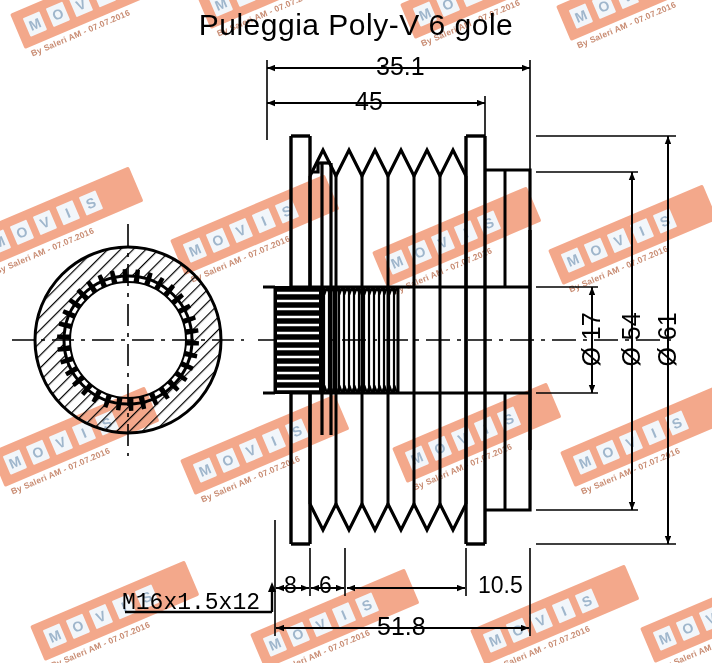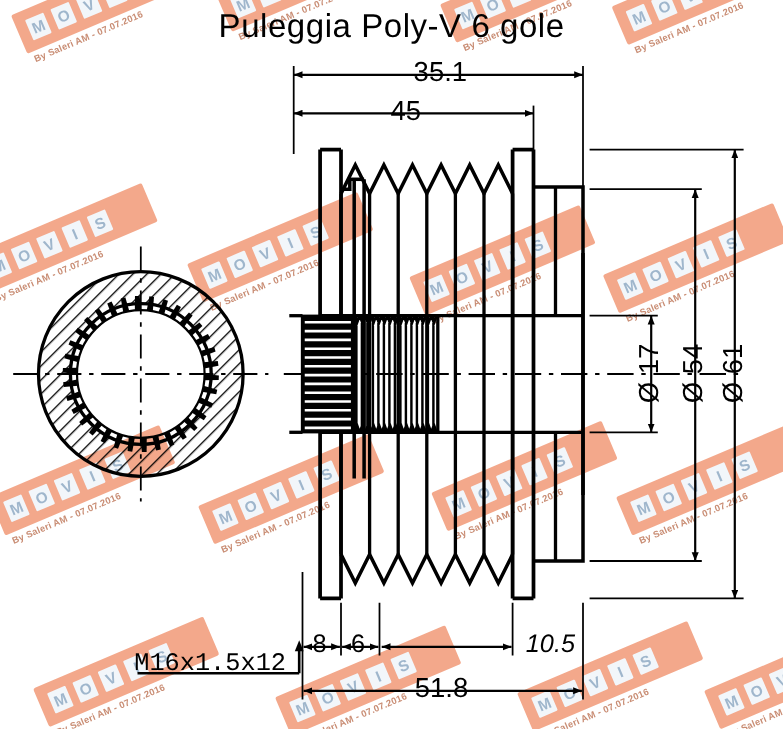--- a/index.html
+++ b/index.html
@@ -461,20 +461,20 @@
 
     <div class="lbl dim" style="left:376px;top:52px;">35.1</div>
     <div class="lbl dim" style="left:355px;top:87px;">45</div>
 
     <div class="lbl dim vert" style="left:556px;top:325px;width:70px;text-align:center;">Ø 17</div>
     <div class="lbl dim vert" style="left:596px;top:325px;width:70px;text-align:center;">Ø 54</div>
     <div class="lbl dim vert" style="left:632px;top:325px;width:70px;text-align:center;">Ø 61</div>
 
     <div class="lbl dim-sm" style="left:284px;top:572px;">8</div>
     <div class="lbl dim-sm" style="left:319px;top:572px;">6</div>
-    <div class="lbl dim-sm" style="left:478px;top:572px;font-style:italic;">10.5</div>
+    <div class="lbl dim-sm" style="left:478px;top:572px;">10.5</div>
     <div class="lbl dim" style="left:377px;top:612px;">51.8</div>
 
     <div class="lbl thread" style="left:122px;top:590px;font-family:Liberation Mono, monospace;">M16x1.5x12</div>
 
   </div>
 
 </div>
 
 </body></html>

